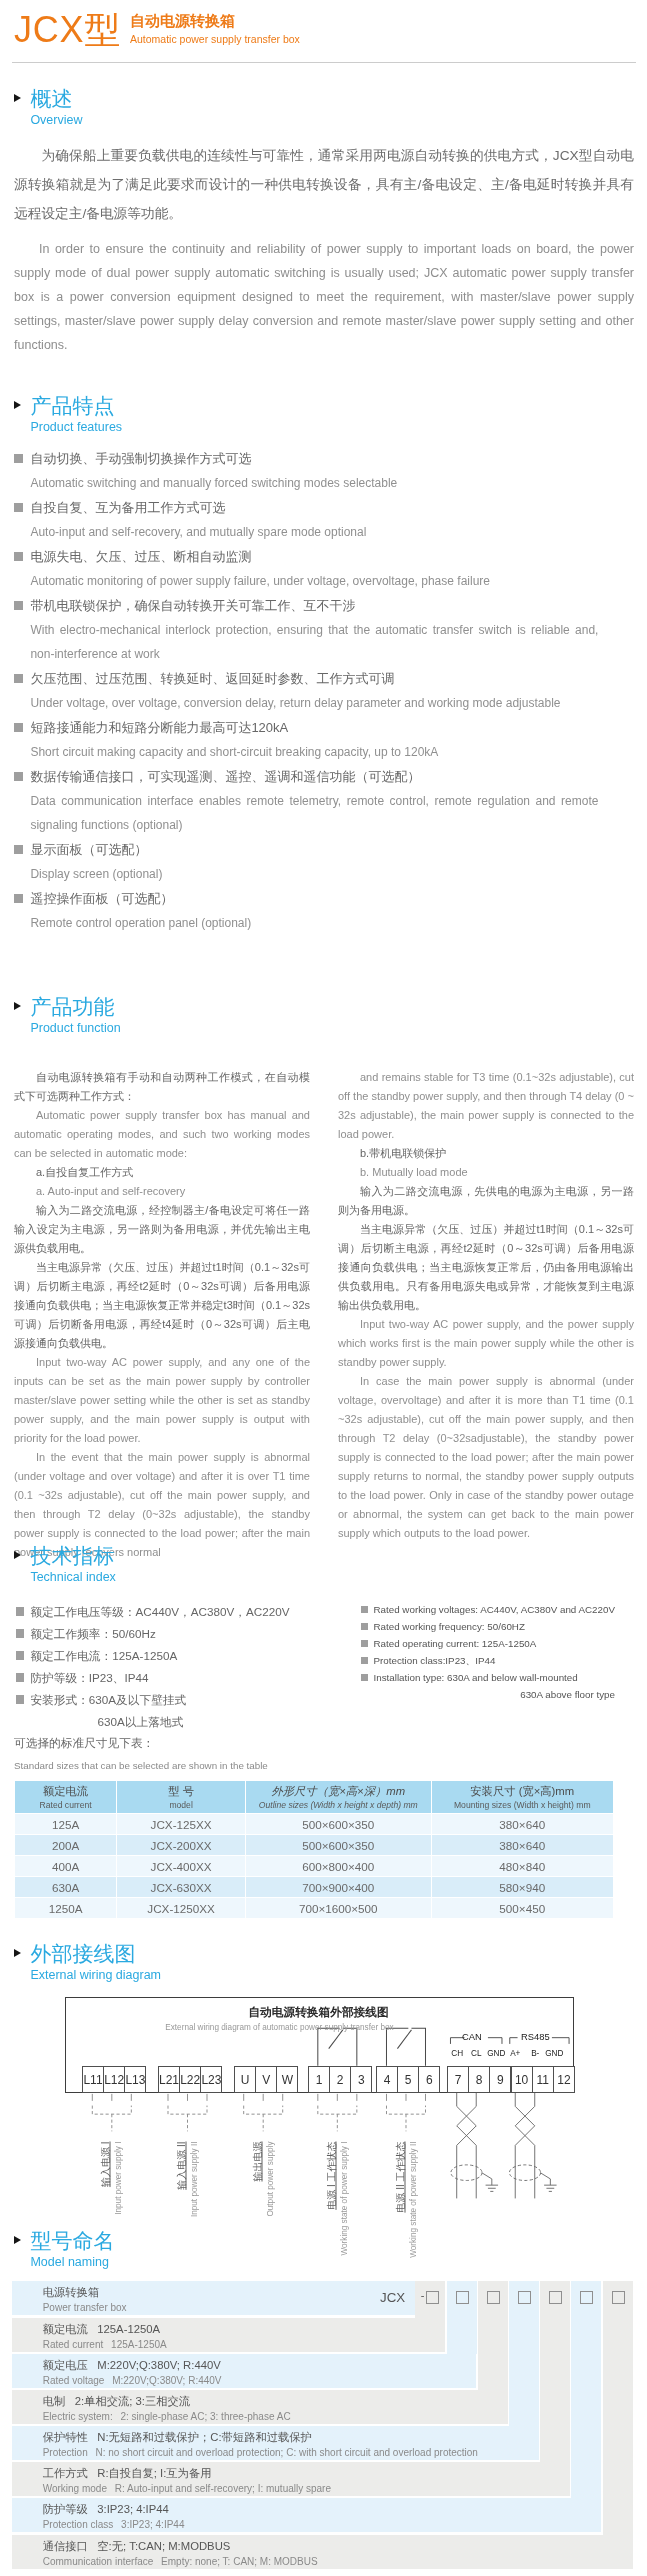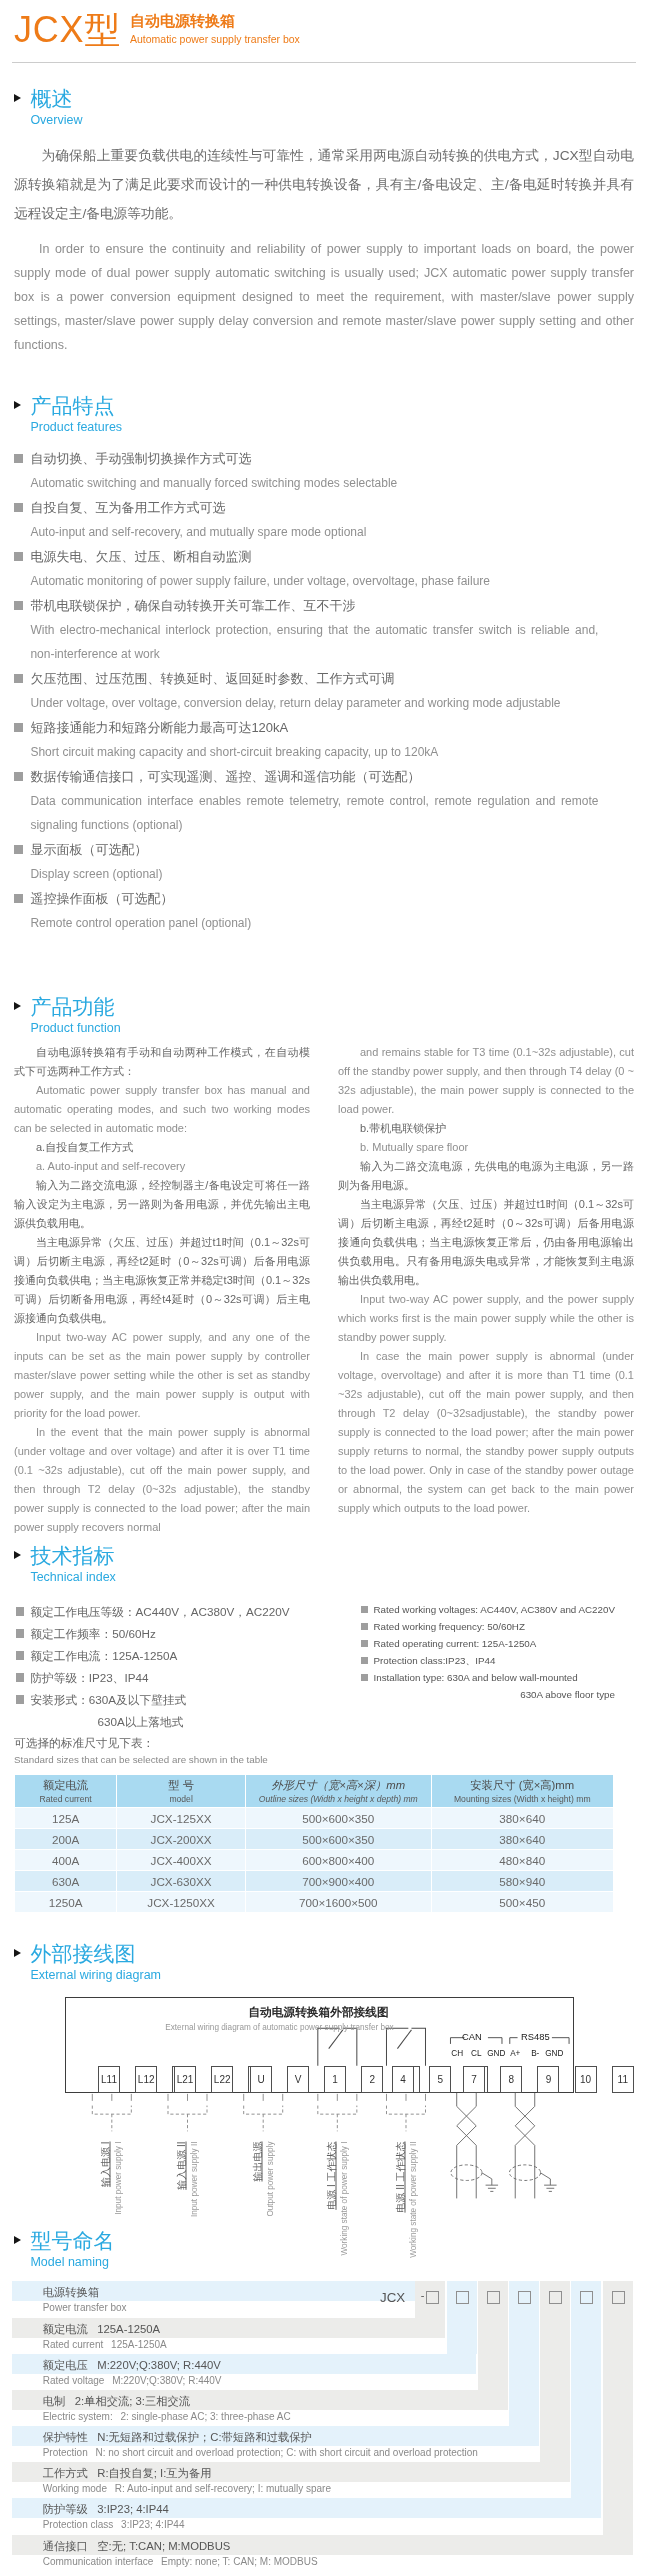--- a/index.html
+++ b/index.html
@@ -20,61 +20,61 @@
   .sec-title-en{font-size:12.5px;color:#2aa9e0;margin-top:2.3px;}
   
   .ov-cn{margin-top:14px;font-size:13.7px;line-height:29px;color:#6c6c6c;text-align:justify;text-indent:2em;}
   .ov-en{margin-top:9.4px;font-size:12.5px;line-height:24px;color:#8e8e8e;text-align:justify;text-indent:2em;}
   
   .feat-list{margin-top:12.5px;}
   .feat-cn{display:flex;align-items:center;gap:7px;font-size:13px;color:#676767;line-height:25px;}
   .bullet-sq{width:9.4px;height:9.4px;background:#9e9e9e;flex:0 0 auto;}
   .feat-en{margin-left:16.4px;width:568px;font-size:12px;color:#909090;line-height:24px;text-align:justify;}
   
-  .fn-cols{margin-top:8px;display:flex;gap:28px;}
+  .fn-cols{margin-top:33px;display:flex;gap:28px;}
   .fn-col{width:304px;}
   .p-cn{font-size:11px;line-height:19px;color:#666;text-align:justify;text-indent:2em;}
   .p-en{font-size:11px;line-height:19px;color:#8f8f8f;text-align:justify;text-indent:2em;}
   
   .tech-cols{position:relative;margin-top:17px;height:133px;}
   .tech-left{position:absolute;left:1.6px;top:0;}
   .tech-right{position:absolute;left:347px;top:0;text-align:right;}
   .ti{display:flex;align-items:center;gap:6.2px;font-size:11.7px;color:#666;line-height:22px;}
   .ti .bullet-sq{width:8.6px;height:8.6px;}
   .ti-extra{margin-left:82px;font-size:11.7px;color:#666;line-height:22px;}
   .tir{display:flex;align-items:center;gap:5.5px;font-size:9.8px;color:#555;line-height:17px;}
   .tir .bullet-sq{width:7px;height:7px;}
   .tir-extra{margin-left:92px;font-size:9.8px;color:#555;line-height:17px;}
   
   .sz-cn{font-size:11.7px;color:#666;}
-  .sz-en{font-size:9.8px;color:#8a8a8a;margin-top:3px;}
+  .sz-en{font-size:9.8px;color:#8a8a8a;margin-top:9px;}
   table.sizes{margin-top:9.4px;width:600px;border-collapse:separate;border-spacing:1.6px;background:#fff;}
   table.sizes th{background:#a9daf1;font-weight:normal;padding:3.1px 1.6px;}
   table.sizes th .h-cn{font-size:11.3px;color:#4c4c4c;}
   table.sizes th .h-en{font-size:8.6px;color:#5a5a5a;margin-top:0.8px;}
   table.sizes td{text-align:center;font-size:11.7px;color:#6a6a6a;height:20px;padding:0 1.6px;}
   table.sizes tr.alt-a td{background:#eef7fd;}
   table.sizes tr.alt-b td{background:#d9edf9;}
   .col-c1{width:17%;}.col-c2{width:21.5%;}.col-c3{width:31%;font-style:italic;}.col-c4{width:30.5%;}
   
   .wd{position:absolute;left:51px;top:55px;width:515px;height:246px;}
   .wd-box{position:absolute;left:0;top:0;width:507px;height:94px;border:1.6px solid #3d3d3d;}
   .wd-t-cn{position:absolute;left:0;top:7.8px;width:507px;text-align:center;font-size:11.7px;font-weight:bold;color:#2b2b2b;}
   .wd-t-en{position:absolute;left:0;top:26px;width:429px;text-align:center;font-size:8.2px;color:#999;}
   .tgroup{position:absolute;top:69px;display:flex;}
   .tcell{width:20px;height:25px;border:0.8px solid #4f4f4f;margin-right:-0.8px;background:#fff;
-         display:flex;align-items:center;justify-content:center;font-size:10px;color:#333;margin-left:16px;}
+         display:flex;align-items:center;justify-content:center;font-size:12px;color:#333;}
   .pin{position:absolute;top:52px;width:26.5px;text-align:center;font-size:8.2px;color:#222;}
   .bus{position:absolute;top:34px;font-size:9.4px;color:#222;}
   .wd-svg{position:absolute;left:0;top:0;}
   .vlabel{position:absolute;width:117px;height:28px;transform:rotate(-90deg);text-align:right;}
   .vlabel .vcn{font-size:10px;color:#5e5e5e;text-decoration:underline;line-height:15px;white-space:nowrap;}
   .vlabel .ven{font-size:8.2px;color:#9a9a9a;line-height:11.7px;white-space:nowrap;}
   
-  .nrow{position:absolute;left:11.7px;height:20px;padding:3.9px 0 0 31px;box-sizing:border-box;}
+  .nrow{position:absolute;left:11.7px;height:34px;padding:3.9px 0 0 31px;box-sizing:border-box;}
   .nrow .l1{font-size:11.3px;color:#565656;}
   .nrow .l1 .val{margin-left:9.4px;}
   .nrow .l2{font-size:10px;color:#8a8a8a;margin-top:2.3px;}
   .nrow .l2 .val{margin-left:7.8px;}
   .row-blue{background:#e4f2fb;}
   .row-gray{background:#ececea;}
   .band{position:absolute;top:2281px;width:30px;display:flex;justify-content:center;align-items:flex-start;padding-top:10px;box-sizing:border-box;}
   .nbox{width:11px;height:11px;border:1.6px solid #8f8f8f;background:transparent;}
   .nhyphen{color:#555;font-size:11px;margin:-1.6px 1.6px 0 0;}
   .jcx-prefix{position:absolute;left:380px;top:2290px;font-size:13.3px;color:#555;}
@@ -169,21 +169,21 @@
         <div class="p-cn">a.自投自复工作方式</div>
         <div class="p-en">a. Auto-input and self-recovery</div>
         <div class="p-cn">输入为二路交流电源，经控制器主/备电设定可将任一路输入设定为主电源，另一路则为备用电源，并优先输出主电源供负载用电。</div>
         <div class="p-cn">当主电源异常（欠压、过压）并超过t1时间（0.1～32s可调）后切断主电源，再经t2延时（0～32s可调）后备用电源接通向负载供电；当主电源恢复正常并稳定t3时间（0.1～32s可调）后切断备用电源，再经t4延时（0～32s可调）后主电源接通向负载供电。</div>
         <div class="p-en">Input two-way AC power supply, and any one of the inputs can be set as the main power supply by controller master/slave power setting while the other is set as standby power supply, and the main power supply is output with priority for the load power.</div>
         <div class="p-en">In the event that the main power supply is abnormal (under voltage and over voltage) and after it is over T1 time (0.1 ~32s adjustable), cut off the main power supply, and then through T2 delay (0~32s adjustable), the standby power supply is connected to the load power; after the main power supply recovers normal</div>
       </div>
       <div class="fn-col">
         <div class="p-en">and remains stable for T3 time (0.1~32s adjustable), cut off the standby power supply, and then through T4 delay (0 ~ 32s adjustable), the main power supply is connected to the load power.</div>
         <div class="p-cn">b.带机电联锁保护</div>
-        <div class="p-en">b. Mutually spare floor</div>
+        <div class="p-en">b. Mutually load mode</div>
         <div class="p-cn">输入为二路交流电源，先供电的电源为主电源，另一路则为备用电源。</div>
         <div class="p-cn">当主电源异常（欠压、过压）并超过t1时间（0.1～32s可调）后切断主电源，再经t2延时（0～32s可调）后备用电源接通向负载供电；当主电源恢复正常后，仍由备用电源输出供负载用电。只有备用电源失电或异常，才能恢复到主电源输出供负载用电。</div>
         <div class="p-en">Input two-way AC power supply, and the power supply which works first is the main power supply while the other is standby power supply.</div>
         <div class="p-en">In case the main power supply is abnormal (under voltage, overvoltage) and after it is more than T1 time (0.1 ~32s adjustable), cut off the main power supply, and then through T2 delay (0~32sadjustable), the standby power supply is connected to the load power; after the main power supply returns to normal, the standby power supply outputs to the load power. Only in case of the standby power outage or abnormal, the system can get back to the main power supply which outputs to the load power.</div>
       </div>
     </div>
   </div>
 
   <div class="sec" style="top:1544px;">
     <div class="sec-head">

